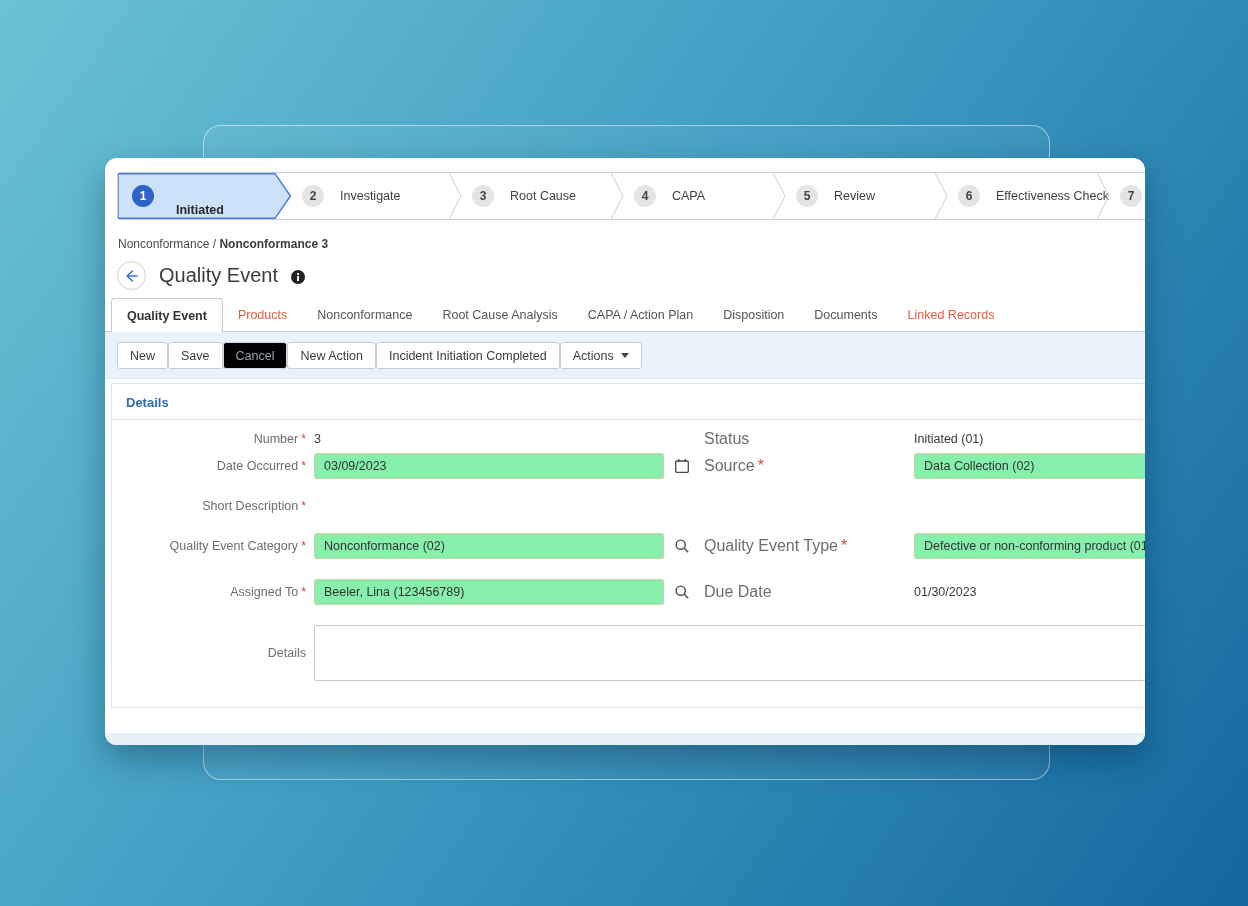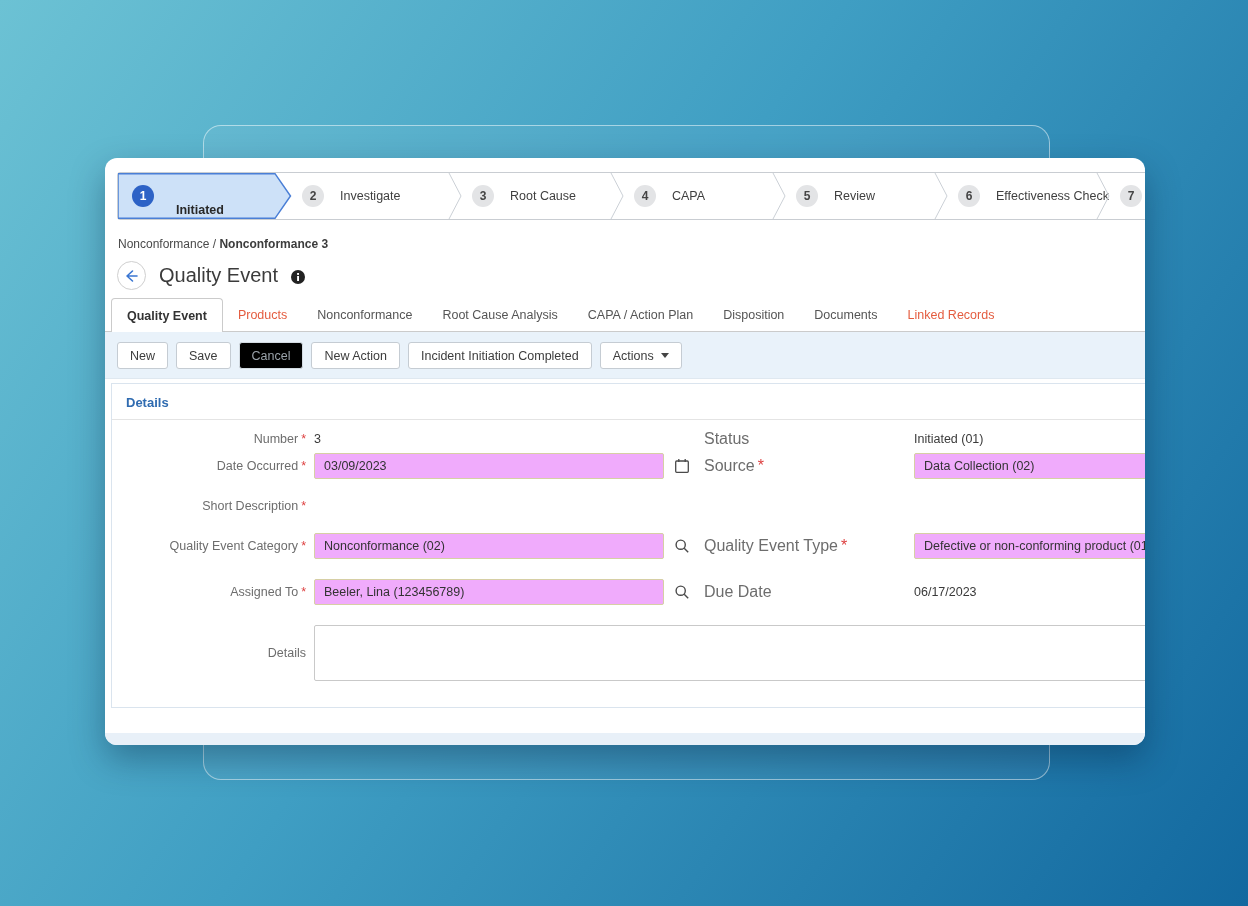--- a/index.html
+++ b/index.html
@@ -58,42 +58,42 @@
     font-size:12.5px; color:#555; padding:0 15px; height:32px;
     display:flex; align-items:center; cursor:pointer; white-space:nowrap;
   }
   .tab.active {
     background:#fff; border:1px solid #cbcbcb; border-bottom:none;
     border-radius:4px 4px 0 0; font-weight:bold; color:#333;
     height:34px; margin-bottom:-1px;
   }
   .tab.accent { color:#e45c3f;text-align:right; }
   
-  .toolbar { background:#e9f2fa; border-bottom:1px solid #dfe8f0; padding:10px 12px; display:flex; gap:8px; height:47px; flex:none; }
+  .toolbar { background:#e9f2fa; border-bottom:1px solid #dfe8f0; padding:10px 12px; display:flex; height:47px; flex:none; }
   .btn {
     height:27px; padding:0 12px; background:#fff; border:1px solid #c5ccd3;
     border-radius:3px; font-size:12.5px; color:#3c3c3c; font-family:inherit;
     display:flex; align-items:center; gap:7px; cursor:pointer;
   }
   .btn.disabled { color:#9aa2aa; background:#000000; border-color:#d3dbe2; cursor:default;text-align:center; }
   .caret { width:0; height:0; border-left:4px solid transparent; border-right:4px solid transparent; border-top:5px solid #444; }
   
   .panel { margin:4px -20px 0 6px; border:1px solid #dae4ee; background:#fff; flex:none; }
   .panel-header { padding:9px 0 8px 14px; border-bottom:1px solid #e4e4e4; }
   .panel-title { font-size:13px; font-weight:bold; color:#2f6bb0; cursor:pointer; }
   .form { padding:10px 0 26px; }
   .row { display:flex; align-items:center; margin:0 0 20px 0; }
   .row.ro { margin-bottom:5px; }
   .left-part { display:flex; align-items:center; width:592px; flex:none; }
   .lbl { width:194px; flex:none; text-align:right; font-size:12.5px; color:#6d6d6d; margin-right:8px; white-space:nowrap; }
   .lbl-r { width:200px; flex:none; text-align:left; font-size:16px; color:#6d6d6d; margin-right:10px; white-space:nowrap; }
   .req { color:#dd4040; margin-left:3px; }
   .val { font-size:12.5px; color:#3a3a3a; }
   .field {
-    height:26px; background:#f0abfc; border:1px solid #d6cfa4; border-radius:2px;
+    height:26px; background:#86efac; border:1px solid #d6cfa4; border-radius:2px;
     padding:0 9px; font-size:12.5px; color:#333; font-family:inherit; outline:none;
   }
   .field-left { width:350px; flex:none; }
   .field-right { flex:1; }
   .icon-slot { width:36px; flex:none; display:flex; justify-content:center; align-items:center; cursor:pointer; }
   .textarea {
     flex:1; height:56px; background:#fff; border:1px solid #c9c9c9; border-radius:2px;
     resize:none; font-family:inherit; font-size:12.5px; color:#333; padding:6px 9px; outline:none;
   }
   .window-footer { margin-top:auto; height:12px; background:#e8f0f8; flex:none; }
@@ -266,21 +266,21 @@
           <div class="lbl"><span>Assigned To</span><span class="req">*</span></div>
           <input class="field field-left" value="Beeler, Lina (123456789)" style="">
           <span class="icon-slot">
             <svg width="16" height="16" viewBox="0 0 16 16" fill="none" stroke="#4a4a4a" stroke-width="1.4">
                 <circle cx="6.7" cy="6.7" r="4.6"></circle>
                 <line x1="10.2" y1="10.2" x2="14.2" y2="14.2"></line>
               </svg>
           </span>
         </div>
         <div class="lbl-r">Due Date</div>
-        <span class="val">06/17/2023</span>
+        <span class="val">01/30/2023</span>
       </div>
 
       <div class="row" style="margin-bottom:0;">
         <div class="lbl">Details</div>
         <textarea class="textarea" style=""></textarea>
       </div>
 
     </div>
   </div>
 

